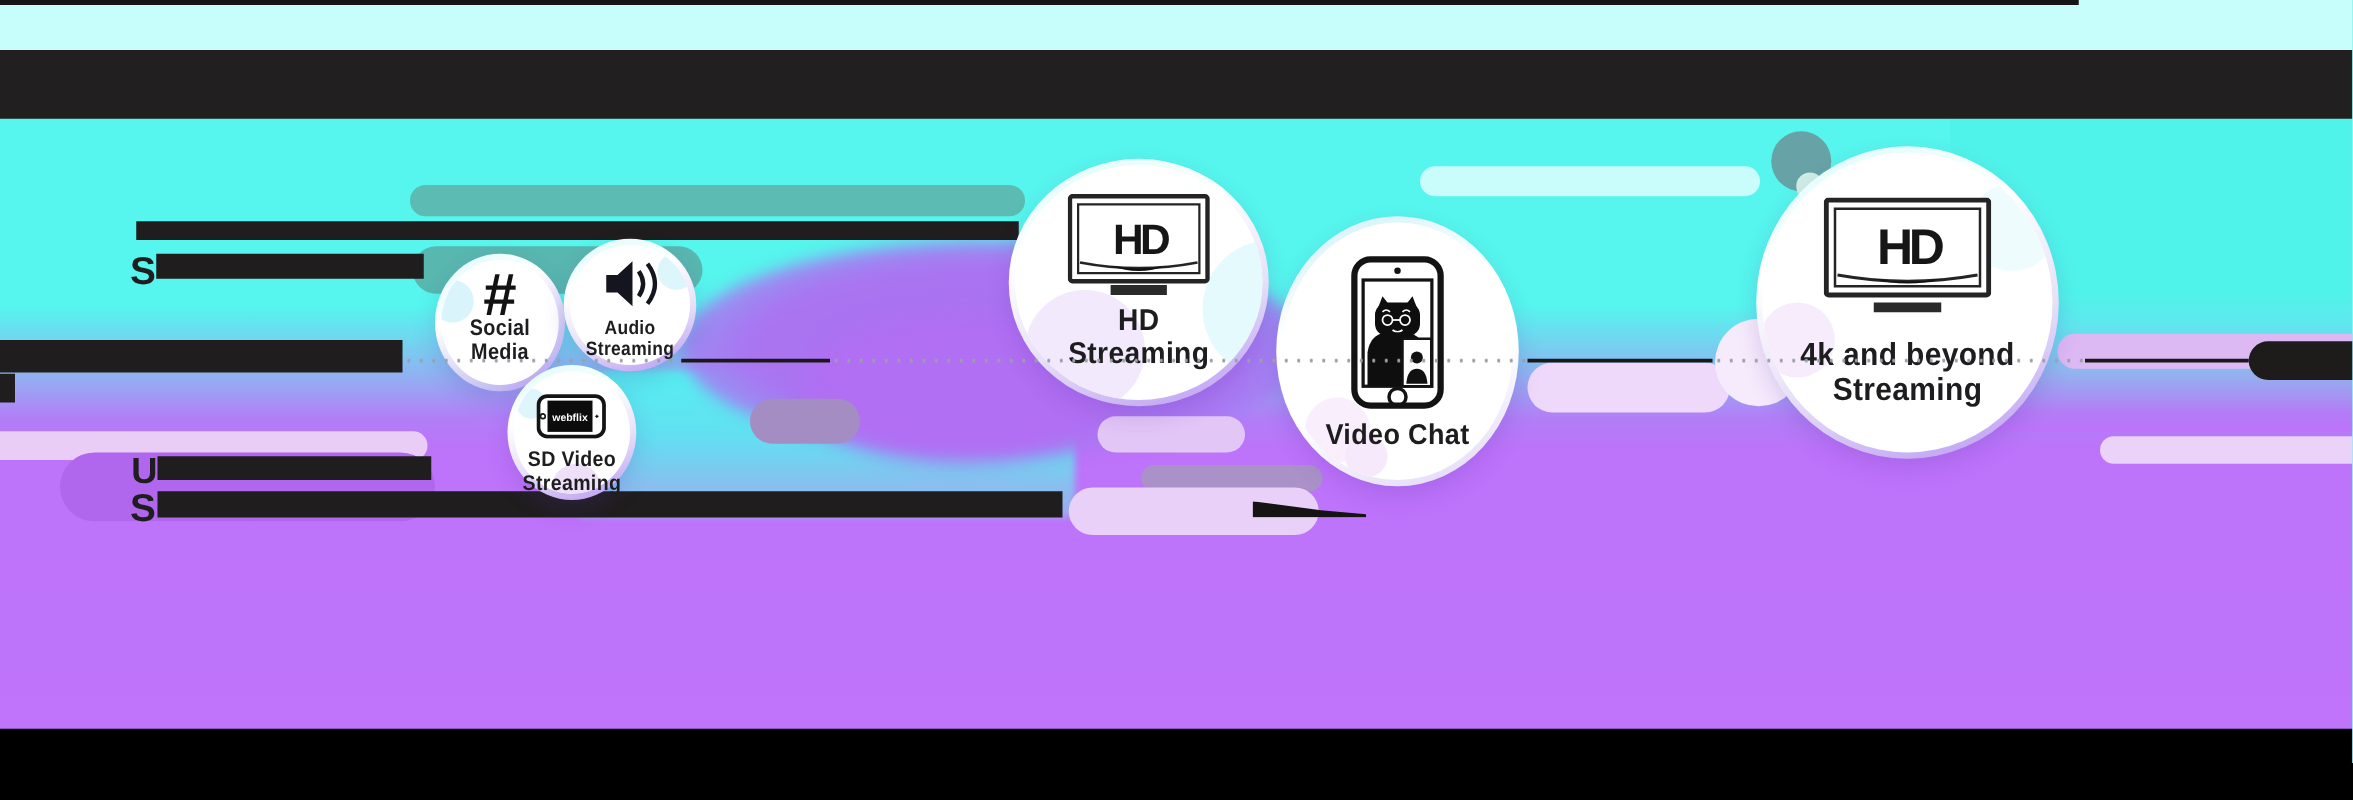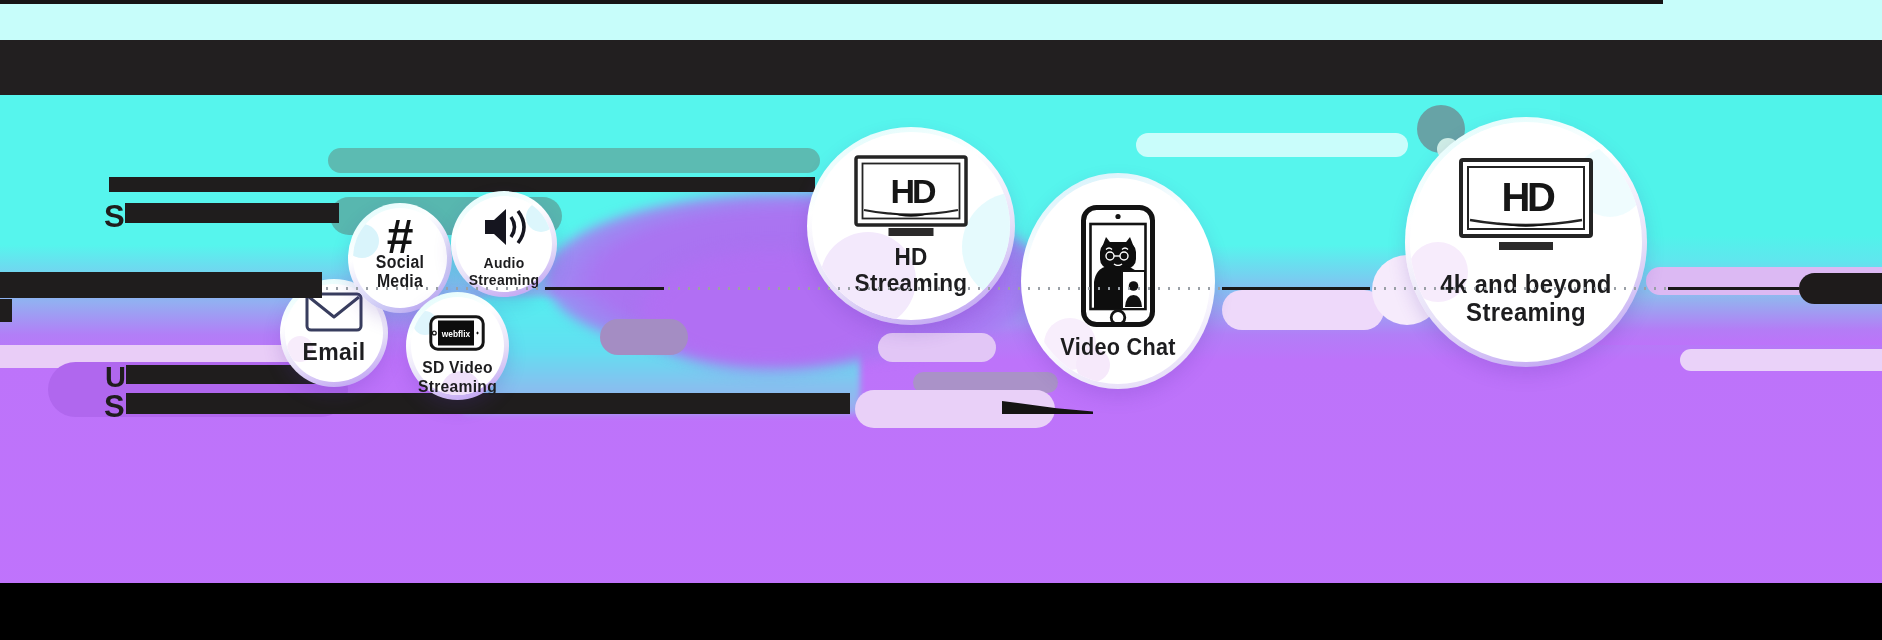--- a/index.html
+++ b/index.html
@@ -62,31 +62,20 @@
   <div class="bar" style="left:126px;top:393px;width:724px;height:21px;z-index:3;"></div>
   <div class="bar" style="left:1002px;top:401px;width:91px;height:13px;background:#151313;z-index:3;clip-path:polygon(0 0,60% 55%,100% 80%,100% 100%,0 100%);"></div>
 
   <div class="bar" style="left:0;top:272px;width:322px;height:26px;z-index:5;"></div>
   <div class="bar" style="left:0;top:299px;width:12px;height:23px;z-index:5;"></div>
 
   <div class="letter" style="left:104px;top:199px;font-size:31px;">S</div>
   <div class="letter" style="left:105px;top:361px;font-size:29px;">U</div>
   <div class="letter" style="left:104px;top:389px;font-size:31px;">S</div>
 
-  <div class="bubble" style="left:280px;top:279px;width:108px;height:108px;">
-    <div class="ring"></div>
-    <div class="inner">
-      <div class="hl" style="left:2px;top:52px;width:26px;height:26px;background:#f7ecfb;"></div>
-    </div>
-    <svg class="icon" style="left:25px;top:12px;" width="58" height="42" viewBox="0 0 58 42">
-      <rect x="2" y="3" width="54" height="36" rx="4" fill="none" stroke="#383d5e" stroke-width="3"></rect>
-      <path d="M4,6 L29,26 L54,6" fill="none" stroke="#383d5e" stroke-width="3" stroke-linejoin="round"></path>
-    </svg>
-    <div class="lbl" style="top:60px;font-size:23px;">Email</div>
-  </div>
 
   <div class="bubble" style="left:348px;top:203px;width:104px;height:110px;">
     <div class="ring" style="background:linear-gradient(150deg,#d9fbfb 0%,#ffffff 35%,#c9c4f4 75%,#b795f2 100%);"></div>
     <div class="inner">
       <div class="hl" style="left:-8px;top:16px;width:34px;height:34px;background:#d9f4fb;"></div>
     </div>
     <div class="icon" style="left:0;right:0;top:6px;text-align:center;font-size:48px;font-weight:bold;color:#121212;">#</div>
     <div class="lbl" style="top:50px;font-size:18px;line-height:19px;transform:scaleX(0.88);">
       <div>Social</div>
       <div>Media</div>

